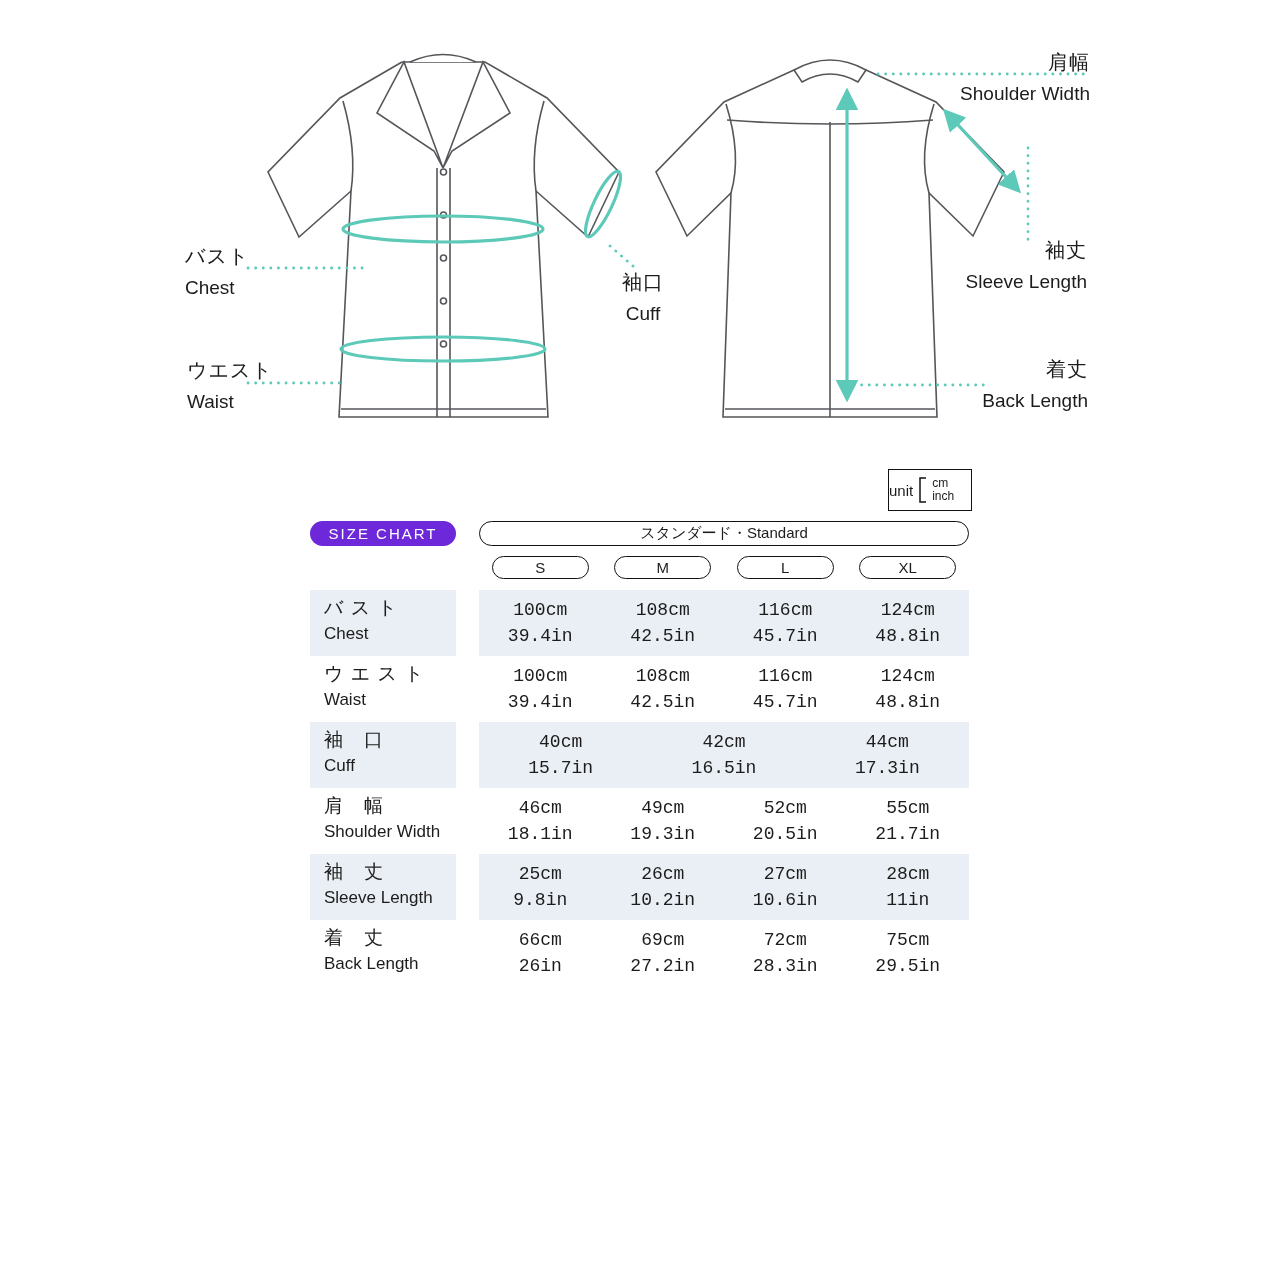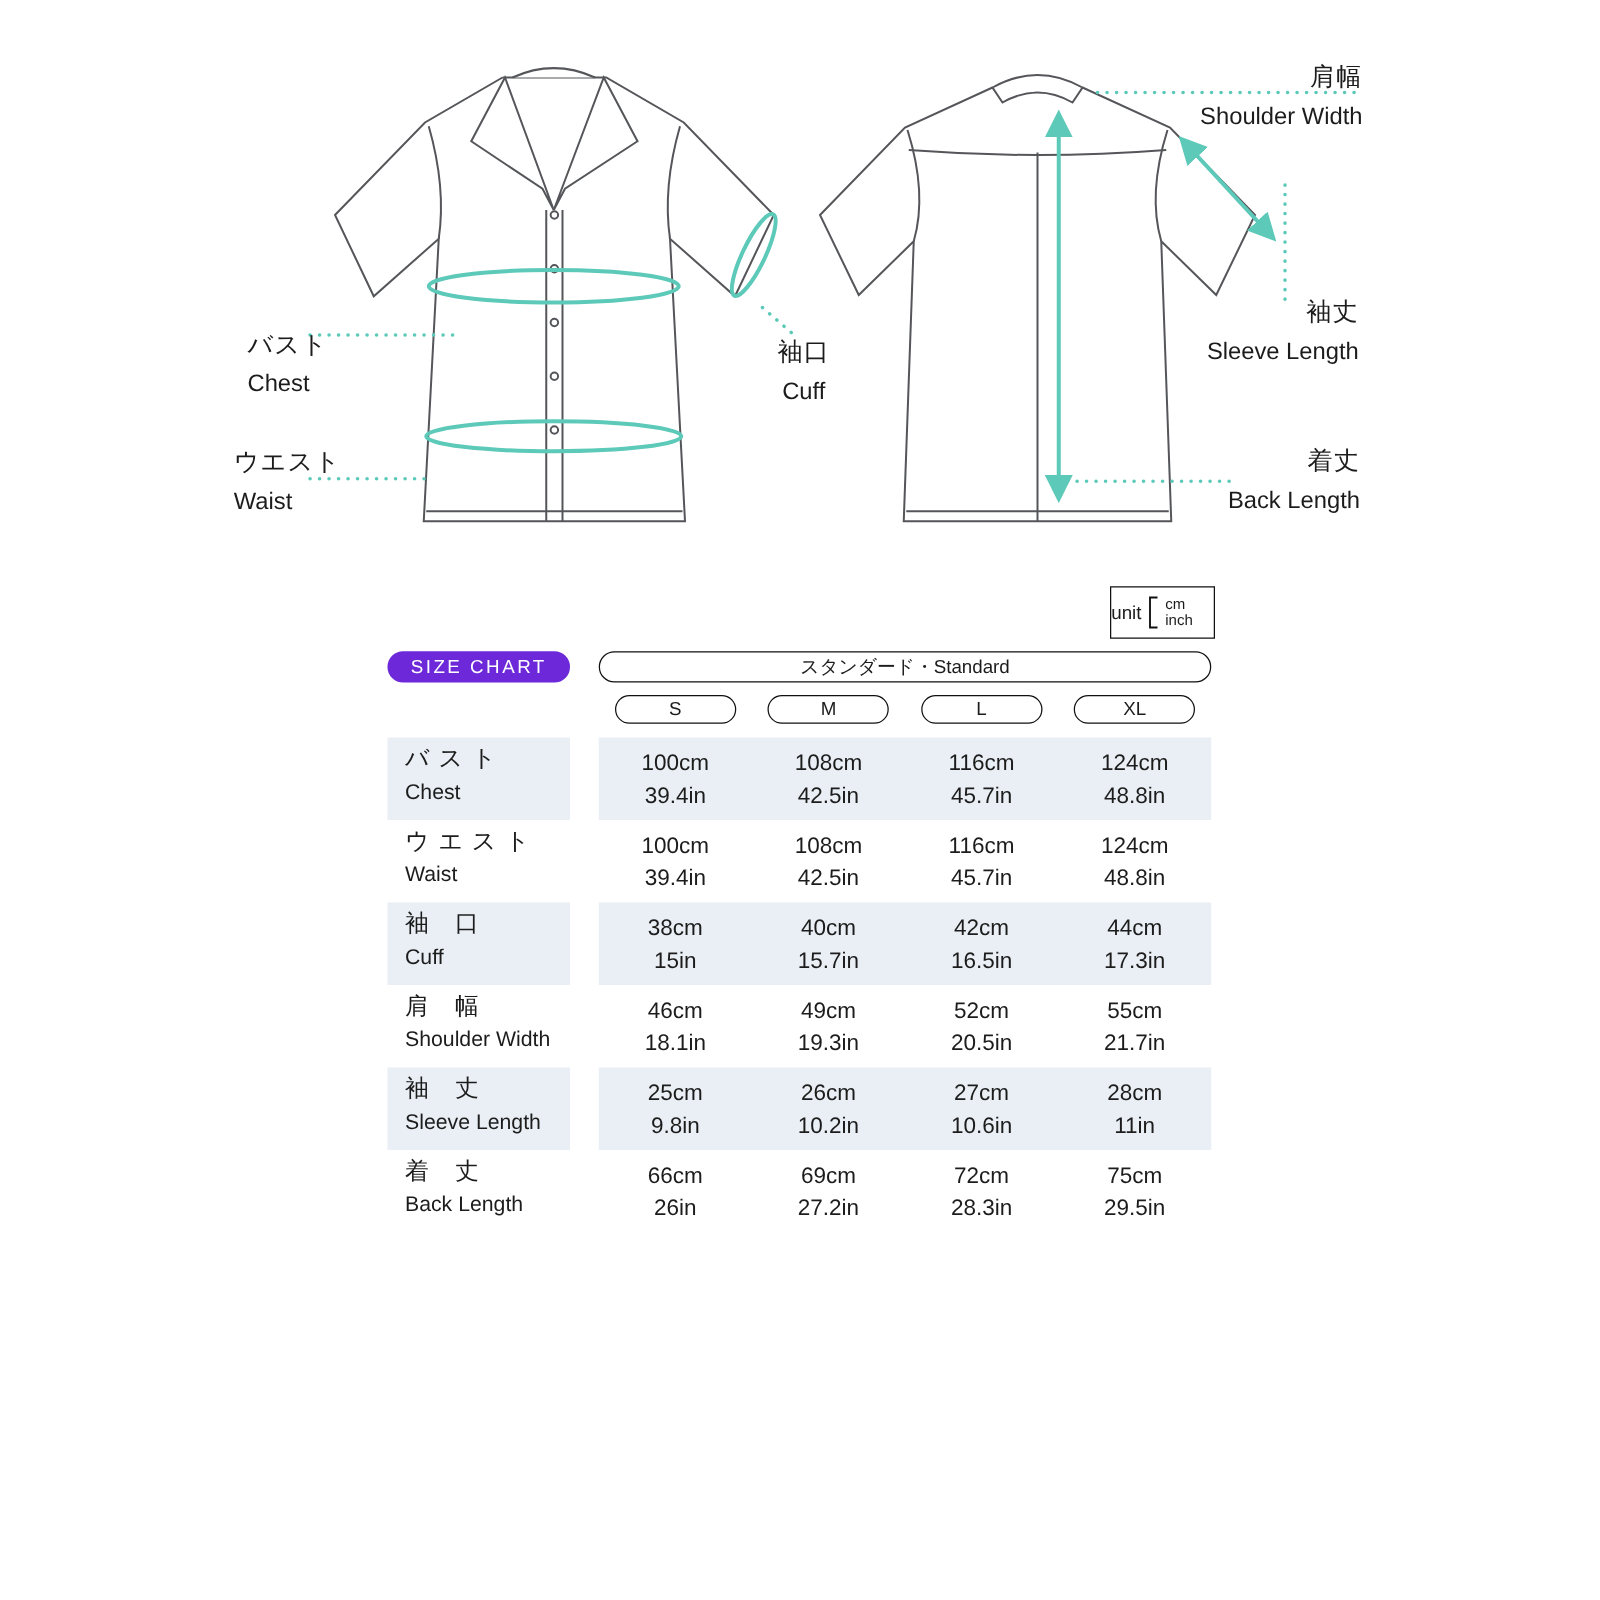--- a/index.html
+++ b/index.html
@@ -5,21 +5,21 @@
   html,body { margin:0; padding:0; background:#ffffff; }
   .page {
     position:relative; width:1280px; height:1280px; background:#fff;
     font-family:"Liberation Sans","DejaVu Sans",sans-serif; color:#1c1c1c;
     overflow:hidden;
   }
   
   .dlabel { position:absolute; line-height:31px; white-space:nowrap; }
   .dlabel .jp { font-size:20px; letter-spacing:1px; }
   .dlabel .en { font-size:19px; }
-  .lbl-chest   { left:198px; top:241px;margin-top:20px; }
+  .lbl-chest   { left:185px; top:241px; }
   .lbl-waist   { left:187px; top:355px; }
   .lbl-cuff    { left:603px; top:267px; width:80px; text-align:center; }
   .lbl-shoulder{ right:190px; top:47px;  text-align:right; }
   .lbl-sleeve  { right:193px; top:235px; text-align:right; }
   .lbl-backlen { right:192px; top:354px; text-align:right; }
   
   .unit-box {
     position:absolute; left:888px; top:469px; width:84px; height:42px;
     border:1.5px solid #111; box-sizing:border-box;
     display:flex; align-items:center; gap:5px;
@@ -44,21 +44,21 @@
   .size-pill {
     width:97px; height:23px; box-sizing:border-box; border:1.3px solid #111;
     border-radius:12px; font-size:15px;
     display:flex; align-items:center; justify-content:center;
   }
   .rows { margin-top:11px; }
   .t-row { display:flex; gap:23px; height:66px; }
   .row-label { width:146px; box-sizing:border-box; padding:5px 0 0 14px; }
   .row-label .ja { font-size:19px; line-height:26px; letter-spacing:1px; }
   .row-label .en { font-size:17px; line-height:26px; }
-  .row-data { flex:1; display:flex; }
+  .row-data { flex:1; display:flex;font-family:Liberation Mono, monospace; }
   .cell { flex:1; text-align:center; padding-top:7px; }
   .cell div { font-size:18px; line-height:26px; }
   .t-row.striped .row-label, .t-row.striped .row-data { background:#e9eff4; }
   svg { display:block; }
   .diagram-svg { position:absolute; left:0; top:0; }
 </style>
 </head>
 <body>
 
 <div class="page">
@@ -226,24 +226,20 @@
         </div>
       </div>
 
       <div class="t-row striped">
         <div class="row-label">
           <div class="ja">袖　口</div>
           <div class="en">Cuff</div>
         </div>
         <div class="row-data">
           <div class="cell">
-              <div>38cm</div>
-              <div>15in</div>
-            </div>
-          <div class="cell">
               <div>40cm</div>
               <div>15.7in</div>
             </div>
           <div class="cell">
               <div>42cm</div>
               <div>16.5in</div>
             </div>
           <div class="cell">
               <div>44cm</div>
               <div>17.3in</div>

